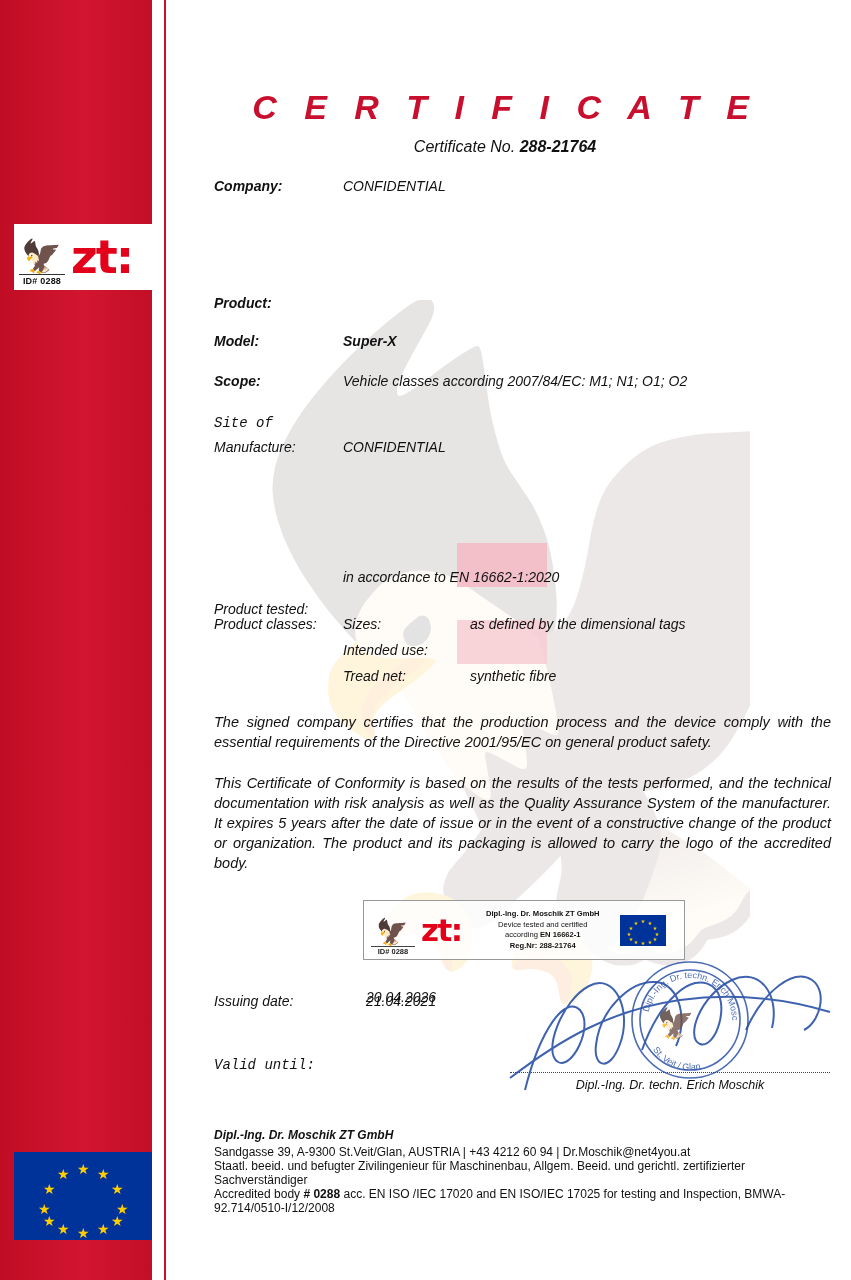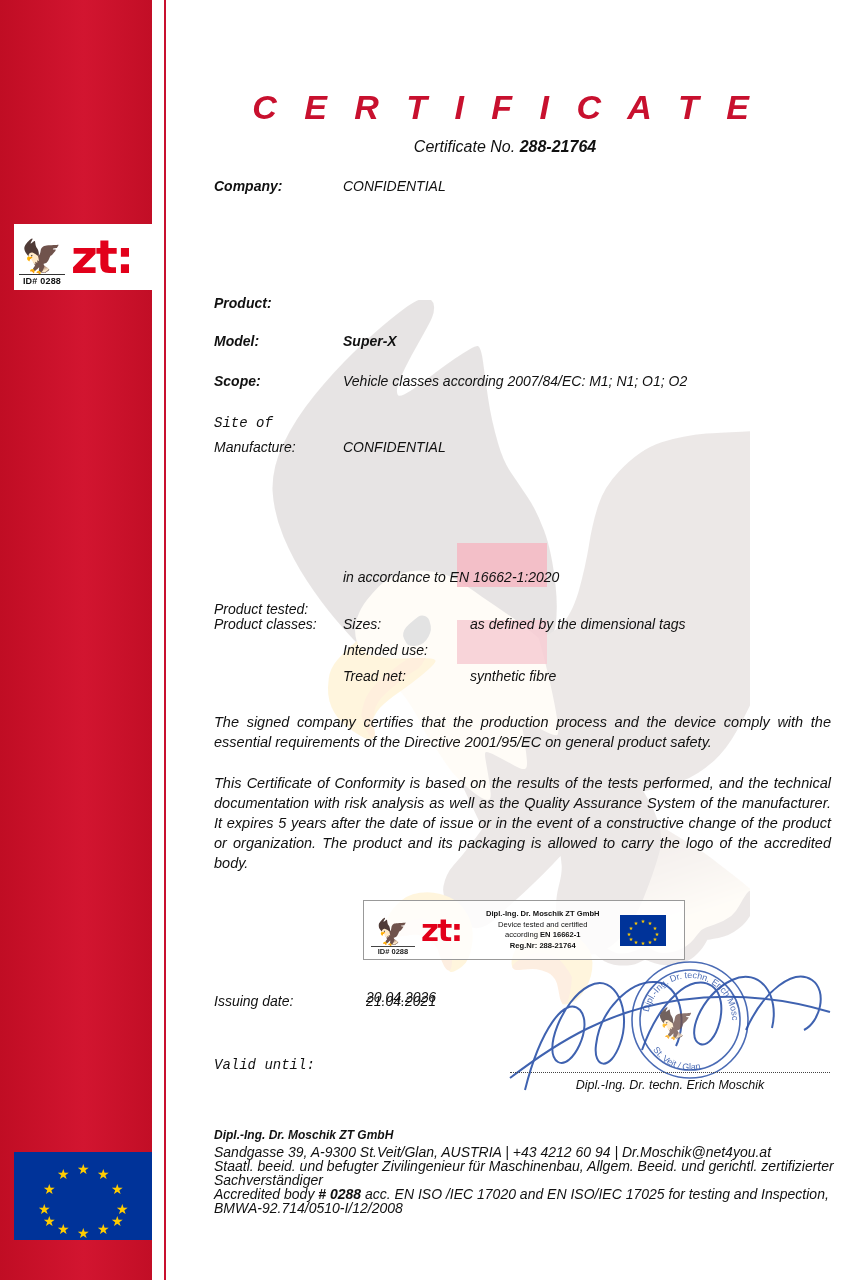--- a/index.html
+++ b/index.html
@@ -253,22 +253,21 @@
     width: 625px;
   }
   .footer .f-title {
     font-weight: bold;
     font-style: italic;
     font-size: 12px;
     color: #111;
     margin-bottom: 3px;
   }
   .footer .f-line {
-    font-style: italic;
-    font-size: 14px;
+    font-size: 12px;
     line-height: 14px;
     color: #111;
   }
   .footer .f-line b { font-weight: bold; }
 </style>
 </head>
 <body>
 
 <div id="page">
 

